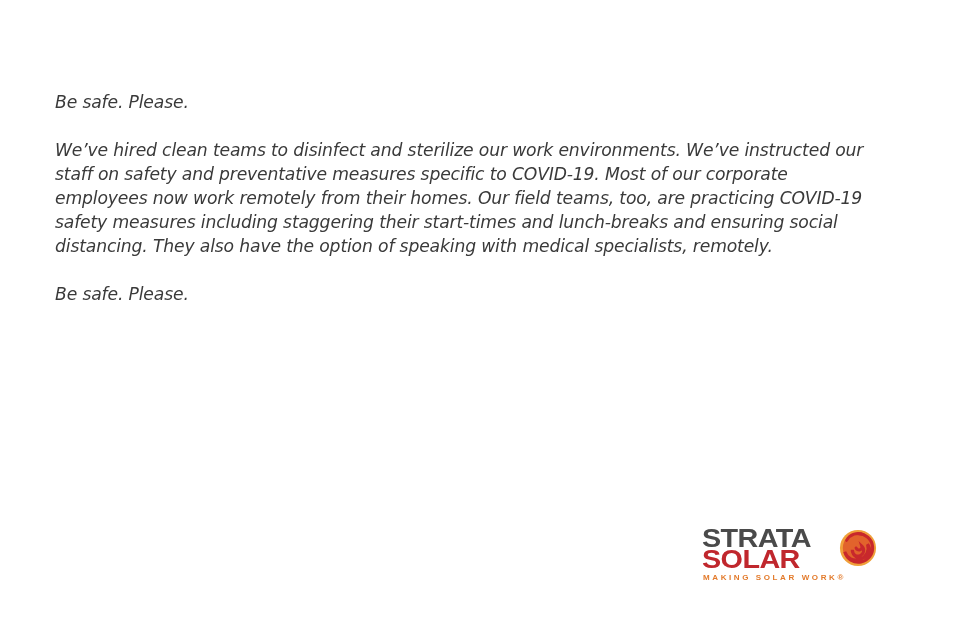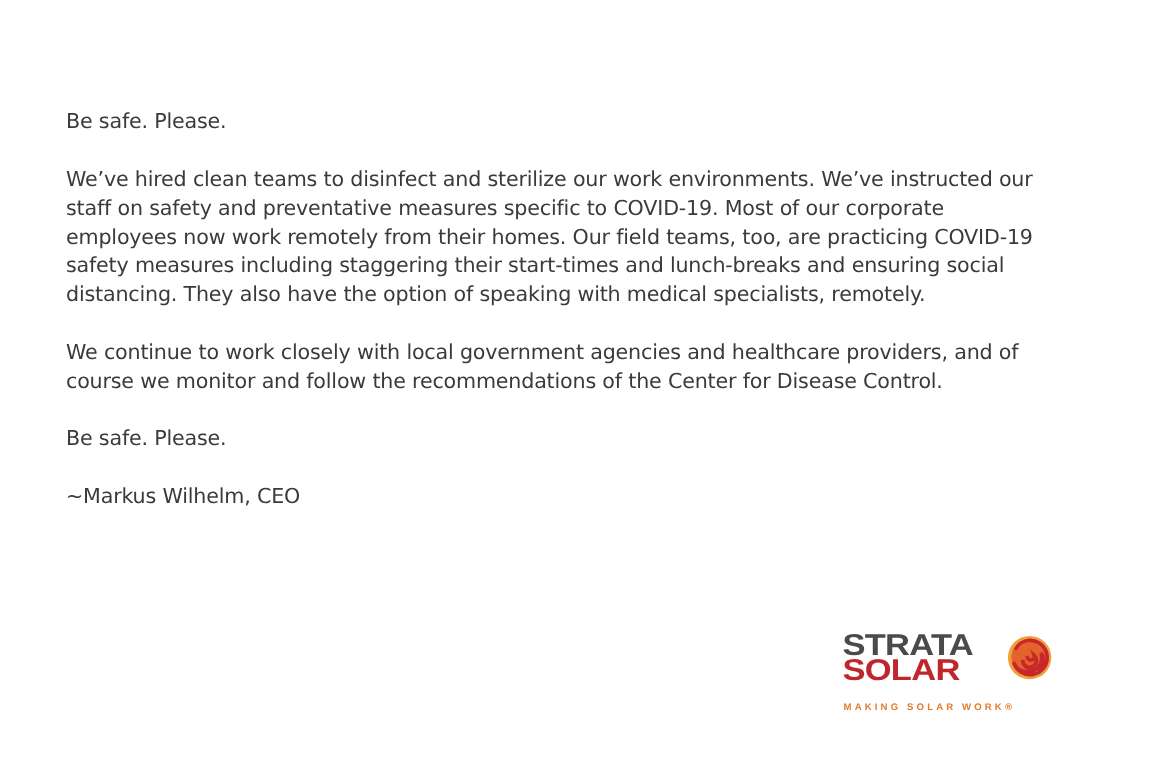--- a/index.html
+++ b/index.html
@@ -20,20 +20,21 @@
       left: 55px;
       top: 90px;
       width: 860px;
       font-size: 17.2px;
       line-height: 24px;
       letter-spacing: -0.15px;
     }
     .letter p {
       margin: 0 0 24px 0;
       white-space: pre-line;
+      font-style: italic;
     }
     .logo {
       position: absolute;
       left: 702px;
       top: 482px;
       width: 180px;
       height: 60px;
       margin-top: 45px;
     }
     .logo-word {
@@ -45,21 +46,21 @@
       line-height: 22px;
       letter-spacing: -0.5px;
       transform: scaleX(1.15);
       transform-origin: left top;
     }
     .logo-strata { top: 0; color: #4a4a4a; }
     .logo-solar { top: 21px; color: #c0272d; }
     .logo-tagline {
       position: absolute;
       left: 1px;
-      top: 58px;
+      top: 46px;
       font-family: "Liberation Sans", sans-serif;
       font-weight: bold;
       font-size: 8px;
       letter-spacing: 2.6px;
       color: #e37b2c;
       white-space: nowrap;
     }
     .logo-mark {
       position: absolute;
       left: 137px;
@@ -71,24 +72,21 @@
 </head>
 <body>
 
 <div class="letter">
   <p>Be safe. Please.</p>
   <p>We’ve hired clean teams to disinfect and sterilize our work environments. We’ve instructed our
 staff on safety and preventative measures specific to COVID-19. Most of our corporate
 employees now work remotely from their homes. Our field teams, too, are practicing COVID-19
 safety measures including staggering their start-times and lunch-breaks and ensuring social
 distancing. They also have the option of speaking with medical specialists, remotely.</p>
-  <p>We continue to work closely with local government agencies and healthcare providers, and of
-course we monitor and follow the recommendations of the Center for Disease Control.</p>
   <p>Be safe. Please.</p>
-  <p>~Markus Wilhelm, CEO</p>
 </div>
 
 <div class="logo">
   <div class="logo-word logo-strata">STRATA</div>
   <div class="logo-word logo-solar">SOLAR</div>
   <div class="logo-tagline">MAKING SOLAR WORK®</div>
   <svg class="logo-mark" viewBox="0 0 40 40">
     <circle cx="20" cy="20" r="19" fill="#f0a03a"></circle>
     <circle cx="20" cy="20" r="16" fill="#e2632c"></circle>
     <path d="M20 5 A15 15 0 1 1 6 24 A12 12 0 1 0 30 16 A9 9 0 1 1 14 22 A6 6 0 1 0 24 18 A3 3 0 1 1 18 20" fill="none" stroke="#c8282c" stroke-width="3.2" stroke-linecap="round"></path>

